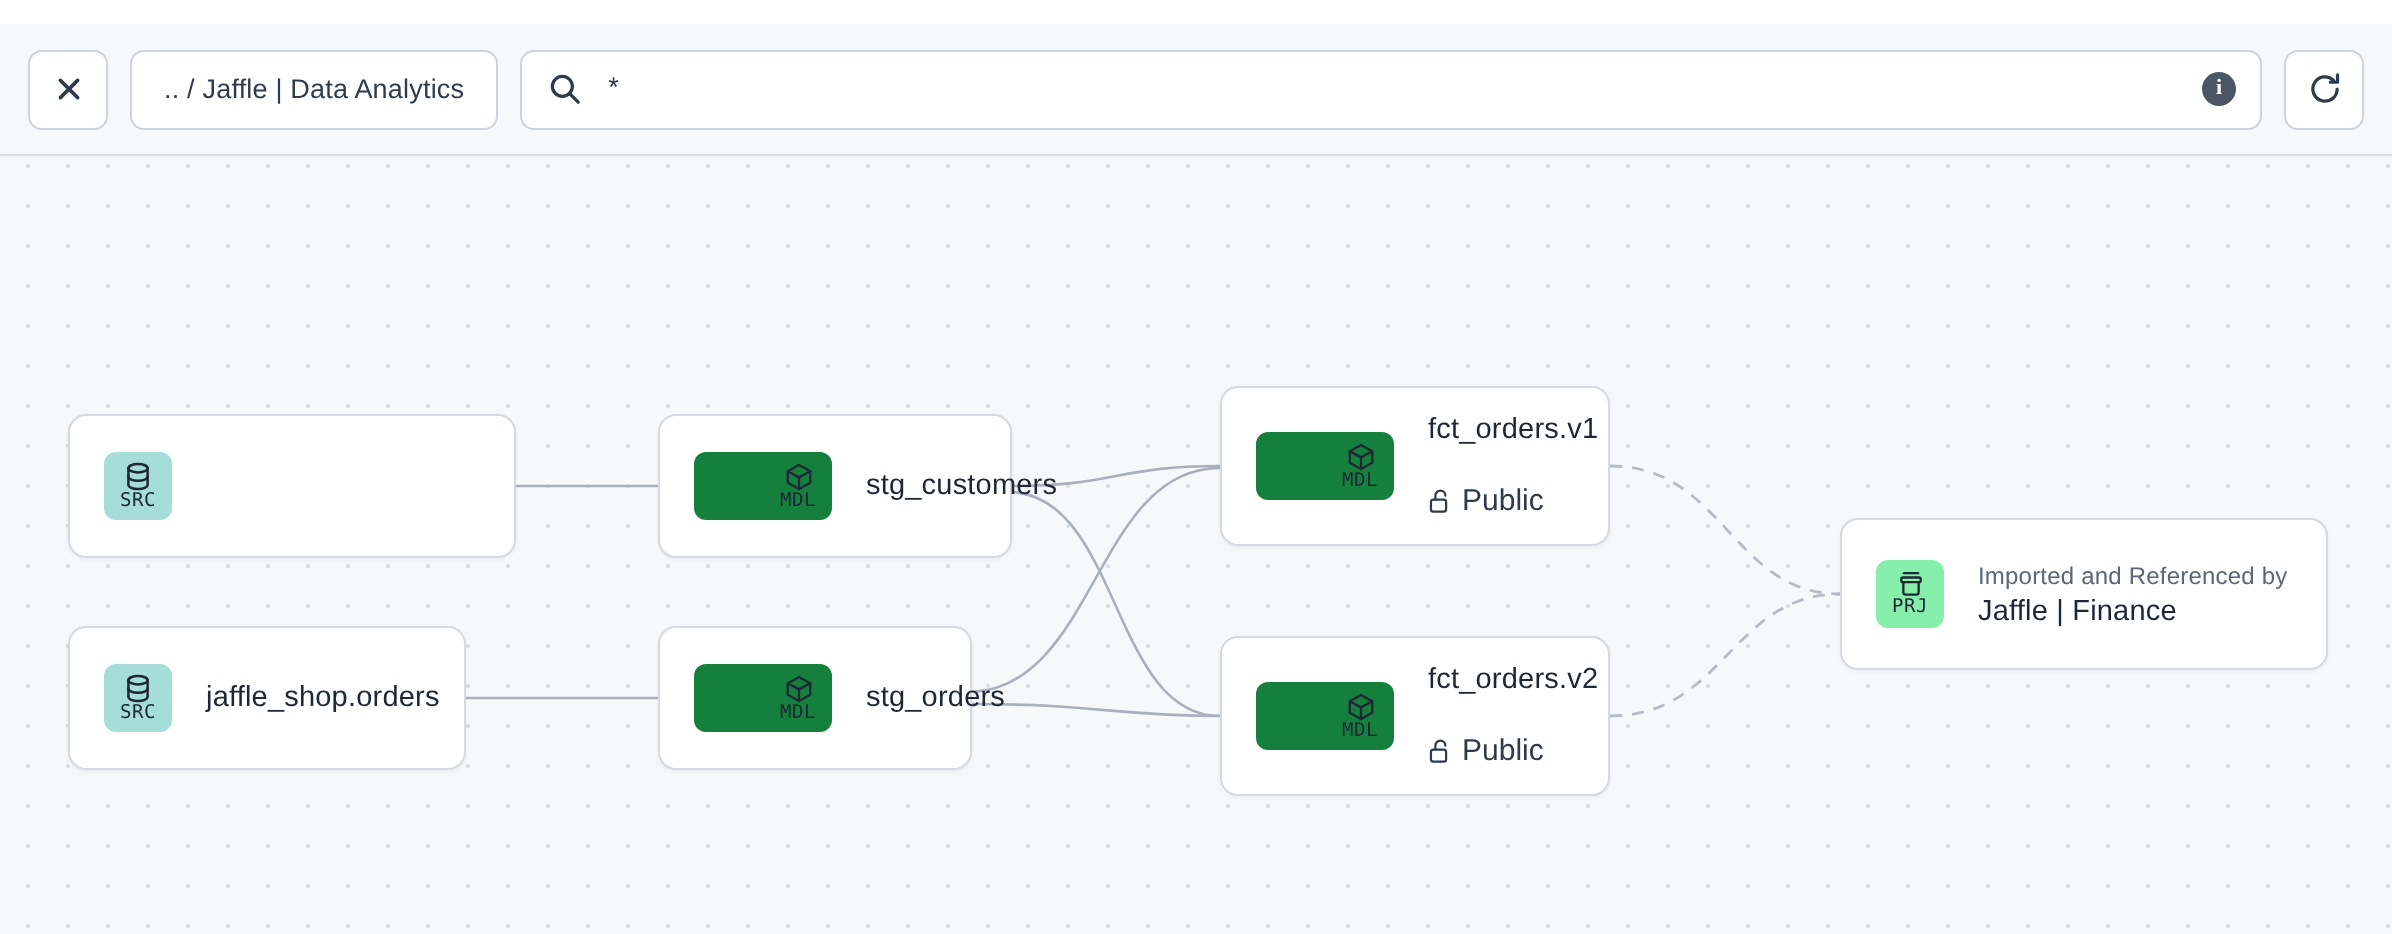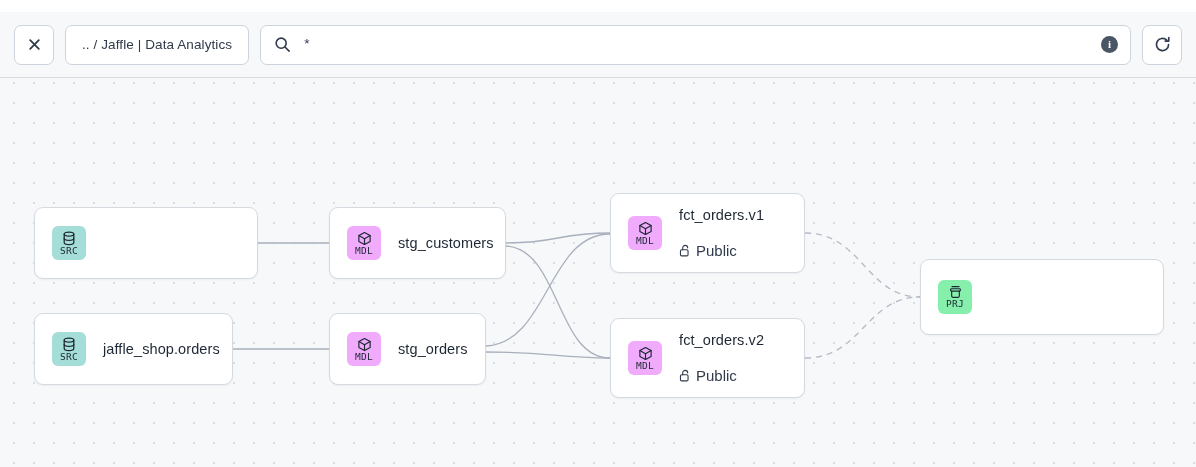--- a/index.html
+++ b/index.html
@@ -148,21 +148,21 @@
     flex: none;
   }
   .badge-label {
     font-size: 9.5px;
     letter-spacing: .3px;
     color: #1e2734;
     line-height: 10px;
     font-family: "DejaVu Sans Mono", monospace;
   }
   .badge.src { background: #a5ded9; }
-  .badge.mdl { background: #f0abfc; }
+  .badge.mdl { background: #15803d; padding-left: 35px; }
   .badge.prj { background: #86efac; }
 
   .node-text { display: flex; flex-direction: column; gap: 3px; min-width: 0; }
 
   .node-title {
     font-size: 14.5px;
     color: #1e2734;
     white-space: nowrap;
     letter-spacing: .1px;
   }
@@ -363,16 +363,20 @@
       <div class="badge prj">
         <span>
           <svg width="15" height="14" viewBox="0 0 16 15" fill="none" stroke="#1e2734" stroke-width="1.25" stroke-linecap="round" stroke-linejoin="round">
             <path d="M4.2 1.7 H11.8"></path>
             <rect x="2.8" y="4.0" width="10.4" height="2.5" rx="0.9"></rect>
             <path d="M3.9 6.5 V11.9 C3.9 12.6 4.5 13.2 5.2 13.2 H10.8 C11.5 13.2 12.1 12.6 12.1 11.9 V6.5"></path>
           </svg>
         </span>
         <span class="badge-label">PRJ</span>
       </div>
+      <div class="node-text">
+        <div class="node-eyebrow">Imported and Referenced by</div>
+        <div class="node-title">Jaffle | Finance</div>
+      </div>
     </div>
 
   </div>
 </div>
 
 </body></html>

